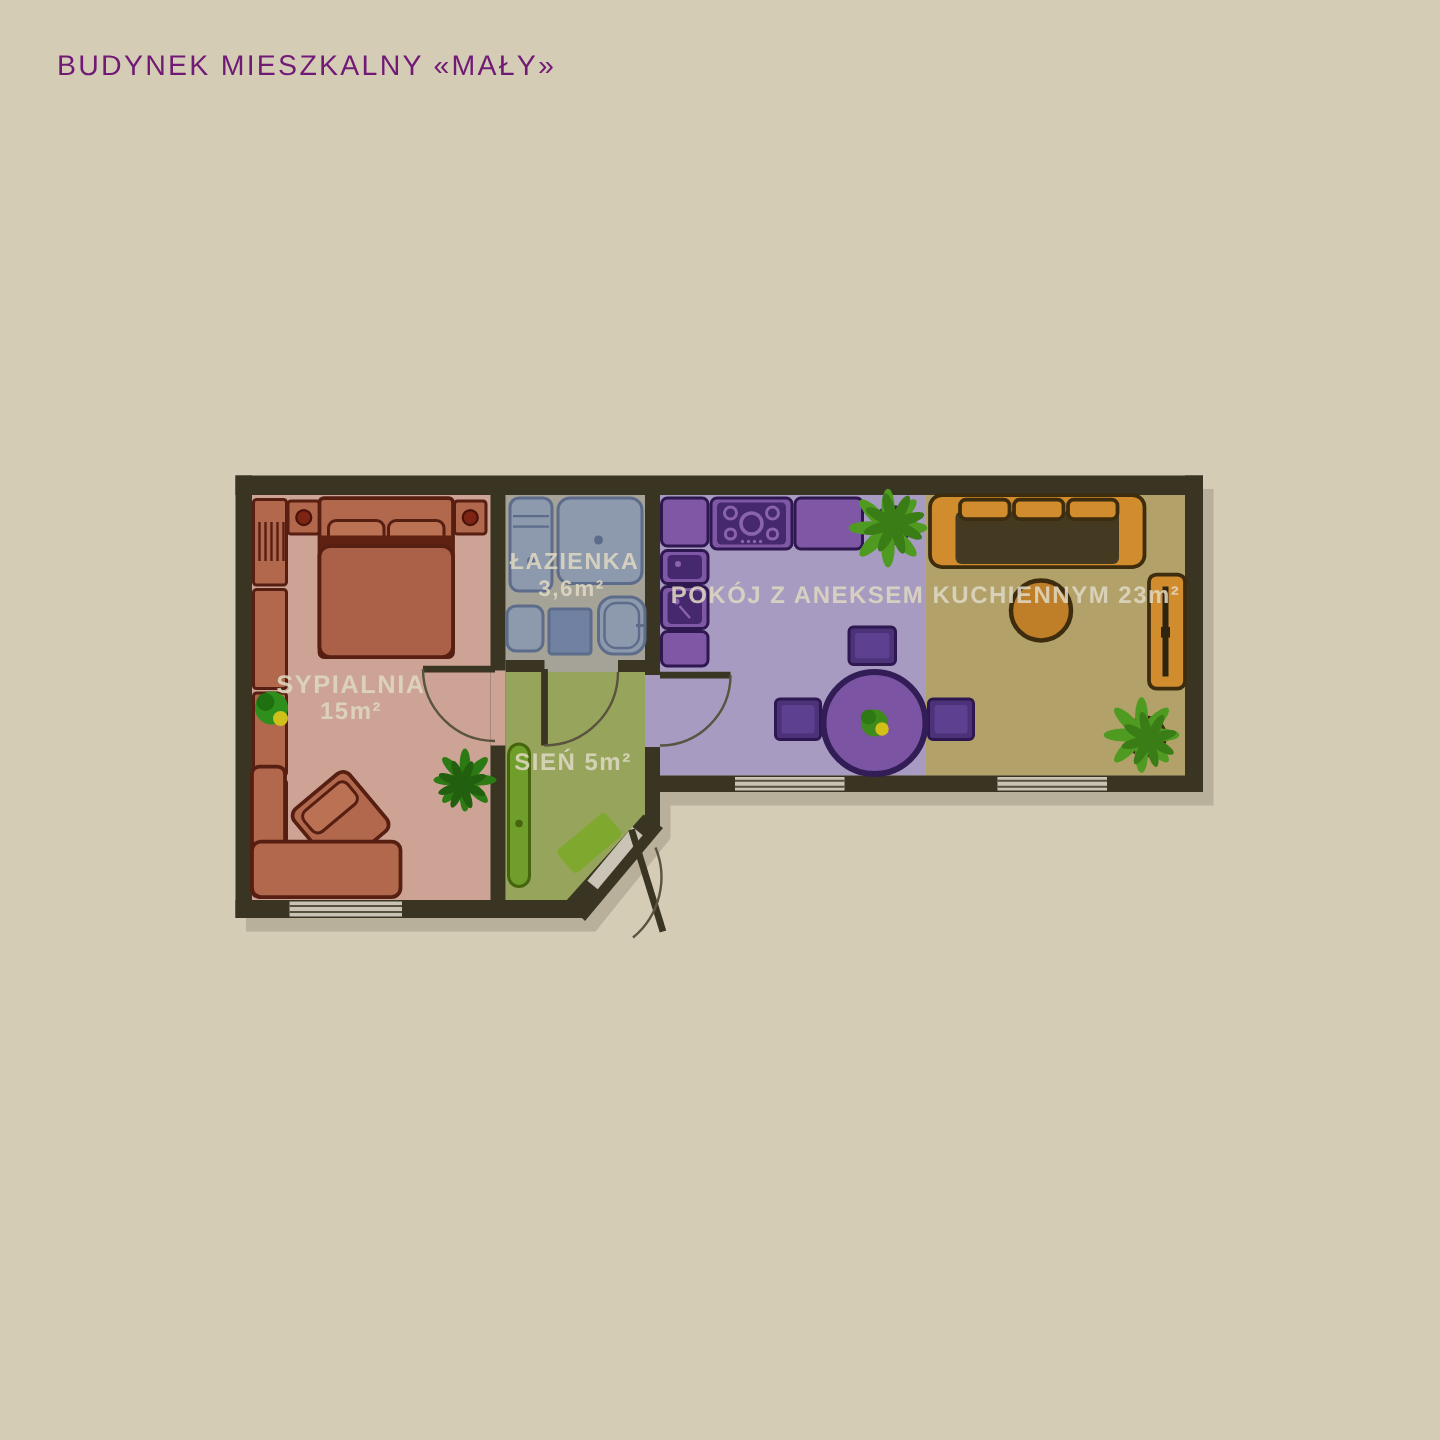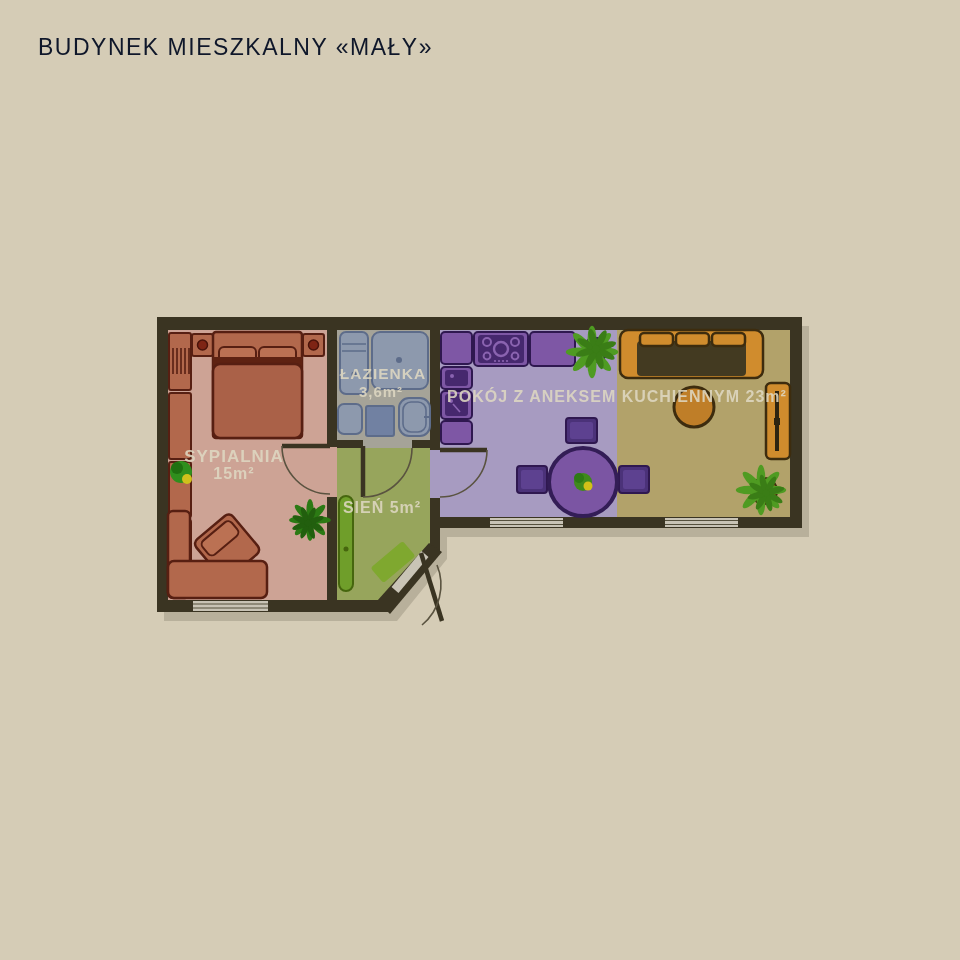--- a/index.html
+++ b/index.html
@@ -1,20 +1,20 @@
 <!DOCTYPE html>
 <html><head>
 <meta charset="utf-8">
 <style>
   html,body{margin:0;padding:0;}
   body{background:#d5ccb6;font-family:"Liberation Sans",sans-serif;}
   #stage{position:relative;width:960px;height:960px;background:#d5ccb6;overflow:hidden;}
   #plan-title{
     position:absolute;left:38px;top:34px;
-    font-size:23px;letter-spacing:1.5px;color:#0f172a;font-weight:500;
+    font-size:19px;letter-spacing:1.5px;color:#701a75;font-weight:500;
   }
   svg{position:absolute;left:0;top:0;}
   .wall{fill:#3a3422;}
   .room-label{fill:#ded7c2;fill-opacity:.88;font-weight:bold;letter-spacing:1px;}
   .terr{fill:#b2684c;stroke:#571f12;}
   .terr-light{fill:#bb7153;stroke:#571f12;}
   .fixture{fill:#8d99ad;stroke:#5d6c8a;stroke-width:2;}
   .purple{fill:#7e57a5;stroke:#2f1850;stroke-width:2;}
   .purple-dark{fill:#46286e;}
   .chair{fill:#4b3279;stroke:#2f1850;stroke-width:2;}

